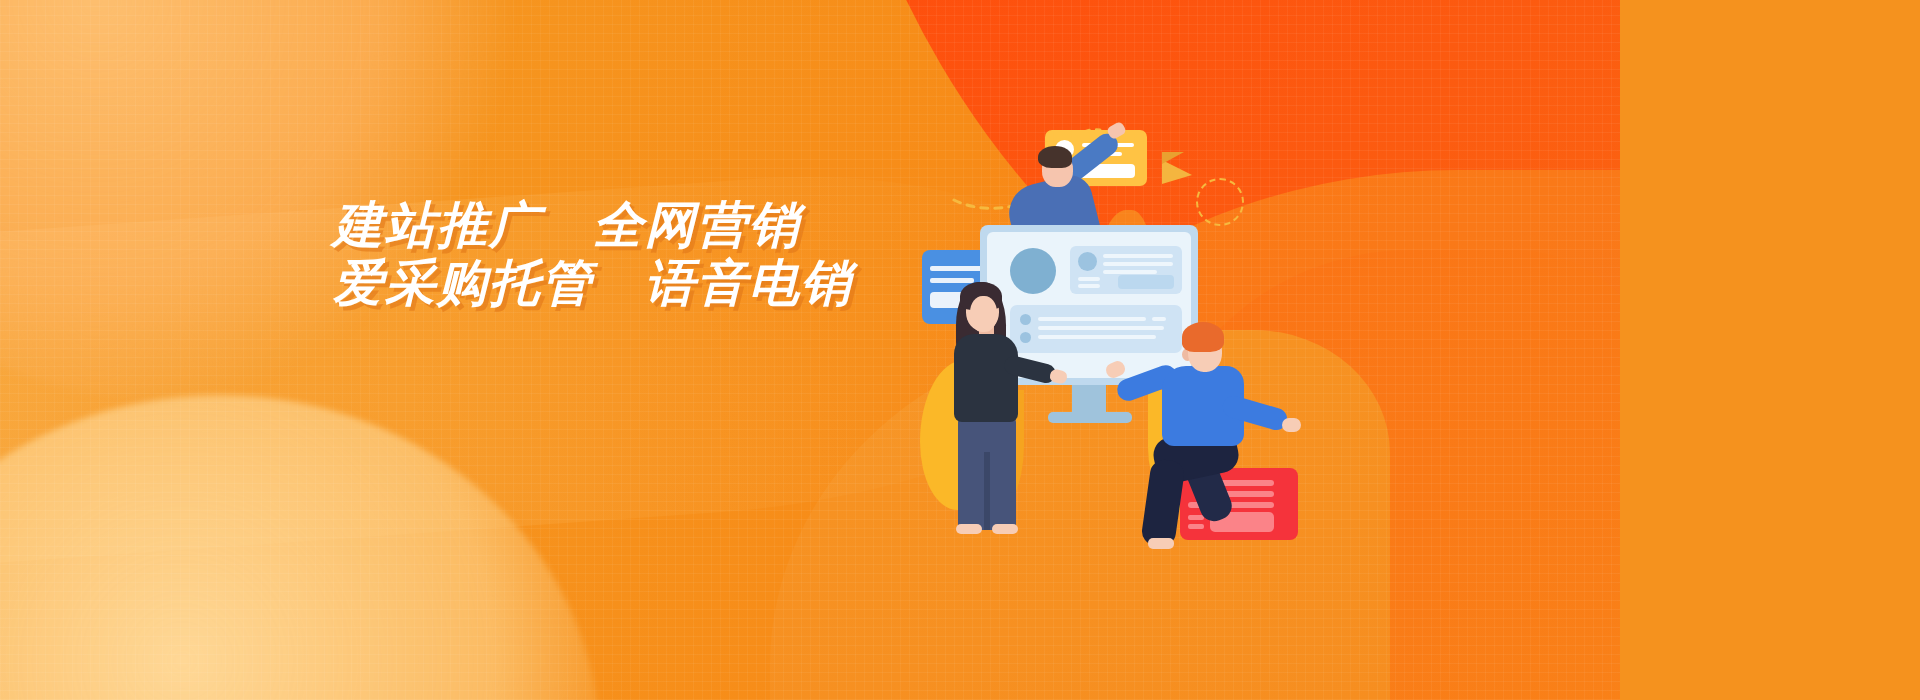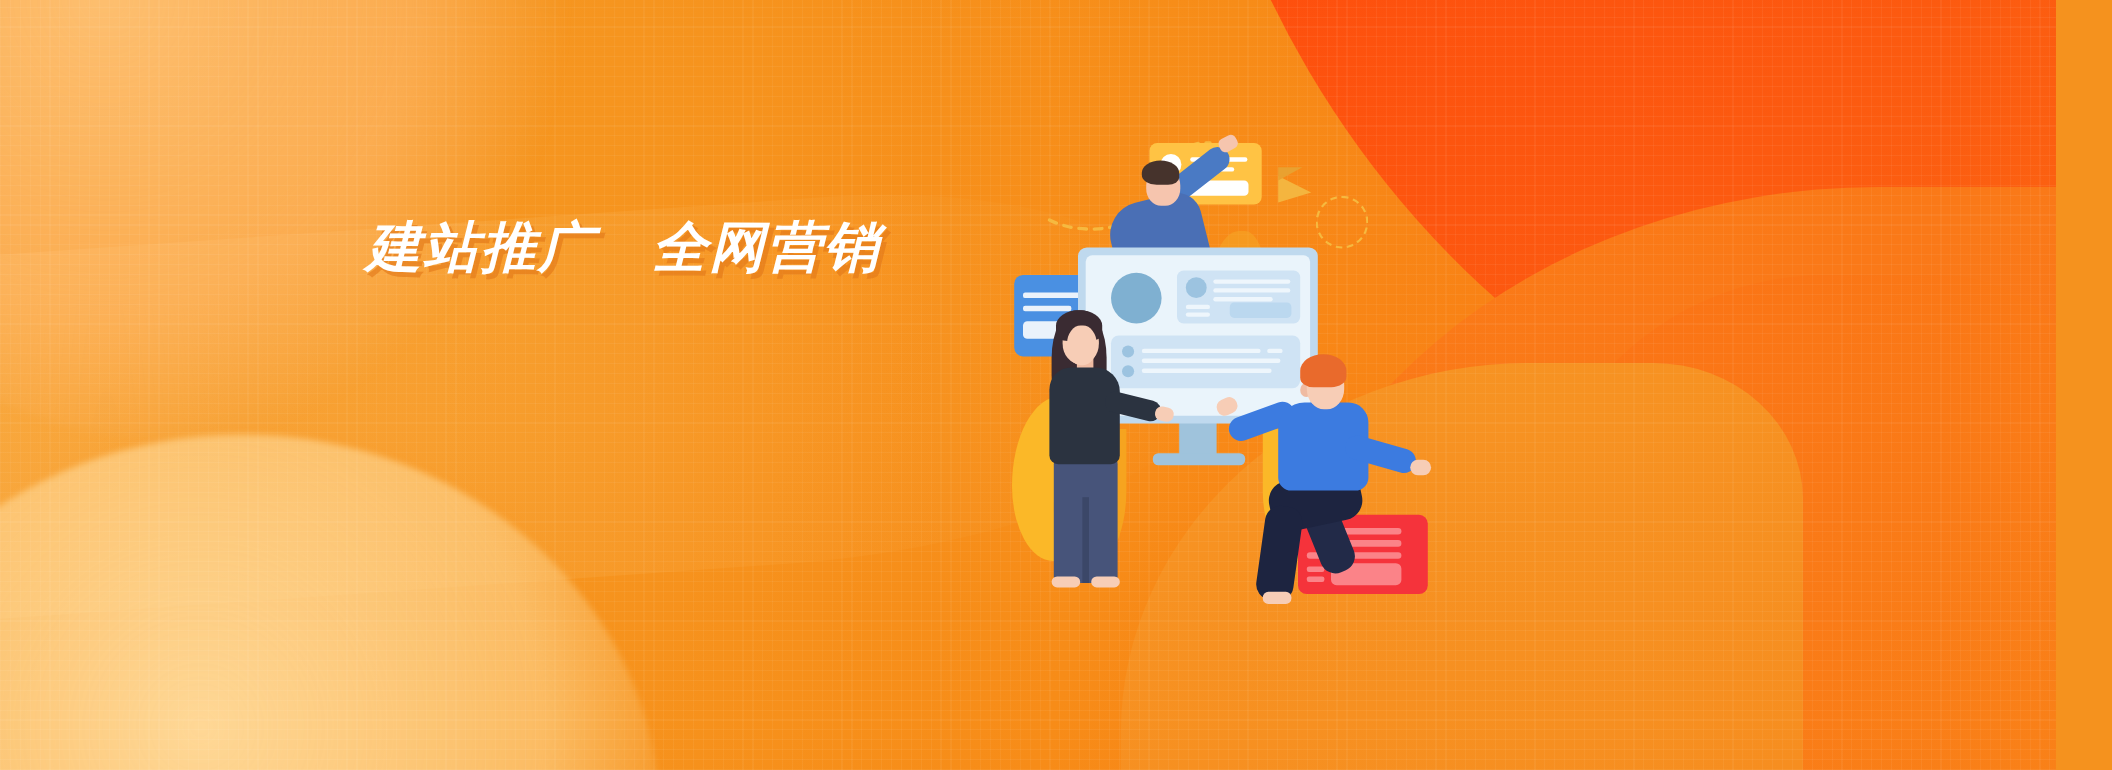--- a/index.html
+++ b/index.html
@@ -1,21 +1,21 @@
 <!DOCTYPE html>
 <html><head>
 <meta charset="utf-8">
 <style>
   html,body{margin:0;padding:0;}
   body{
     width:1920px;height:700px;overflow:hidden;
     font-family:"Liberation Sans","DejaVu Sans",sans-serif;
     background:#F5921E;
   }
-  .banner{position:relative;width:1869px;height:700px;overflow:hidden;}
+  .banner{position:relative;width:1620px;height:700px;overflow:hidden;}
 
   
   .bg-base{
     position:absolute;inset:0;
     background:linear-gradient(105deg,#F59A26 0%,#F6951F 28%,#F78C18 55%,#FA7C13 78%,#FC6A10 100%);
   }
   
   .blob-tl{
     position:absolute;left:-210px;top:-330px;width:730px;height:730px;border-radius:50%;
     background:radial-gradient(circle at 42% 45%, rgba(255,200,130,.80) 0%, rgba(255,186,110,.60) 48%, rgba(255,170,90,.0) 72%);
@@ -208,20 +208,25 @@
   <div class="band-light"></div>
   <div class="blob-tl"></div>
   <div class="blob-bl"></div>
   <div class="grid-tex"></div>
 
   <div class="copy">
     <div class="headline">
       <span>建站推广</span>
       <span class="gap"></span>
       <span>全网营销</span>
+    </div>
+    <div class="headline">
+      <span>爱采购托管</span>
+      <span class="gap"></span>
+      <span>语音电销</span>
     </div>
   </div>
 
 
   <div class="illo">
 
     <div class="il leaf-d"></div>
     <div class="il leaf-a"></div>
     <div class="il leaf-b"></div>
     <div class="il leaf-c"></div>

